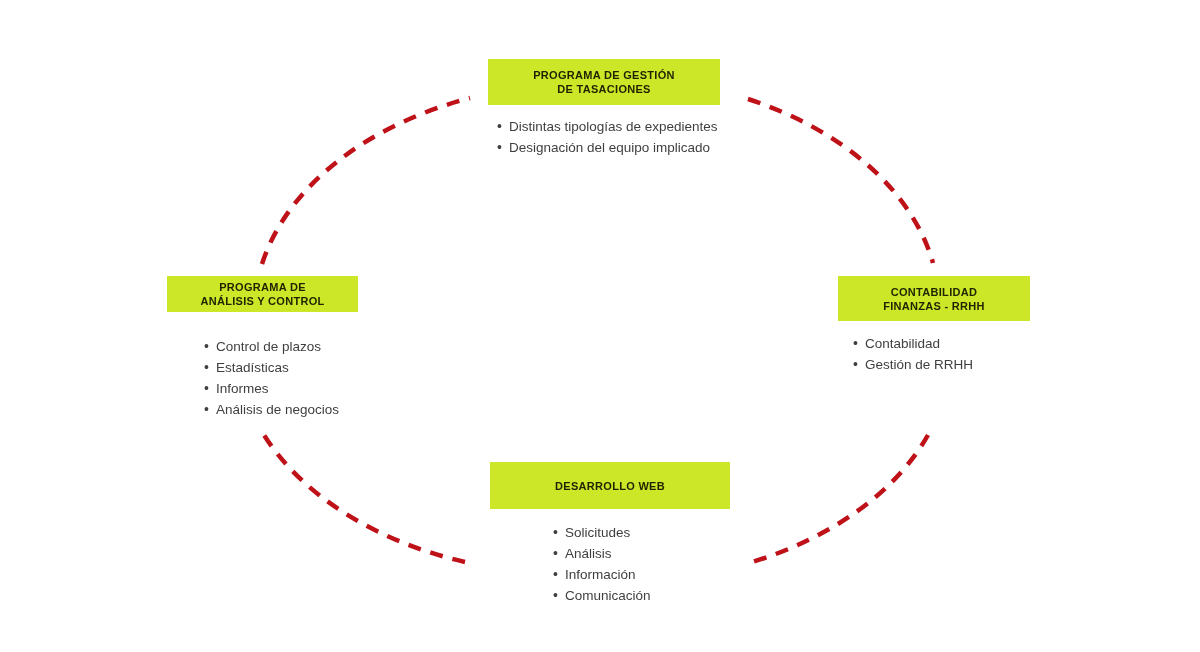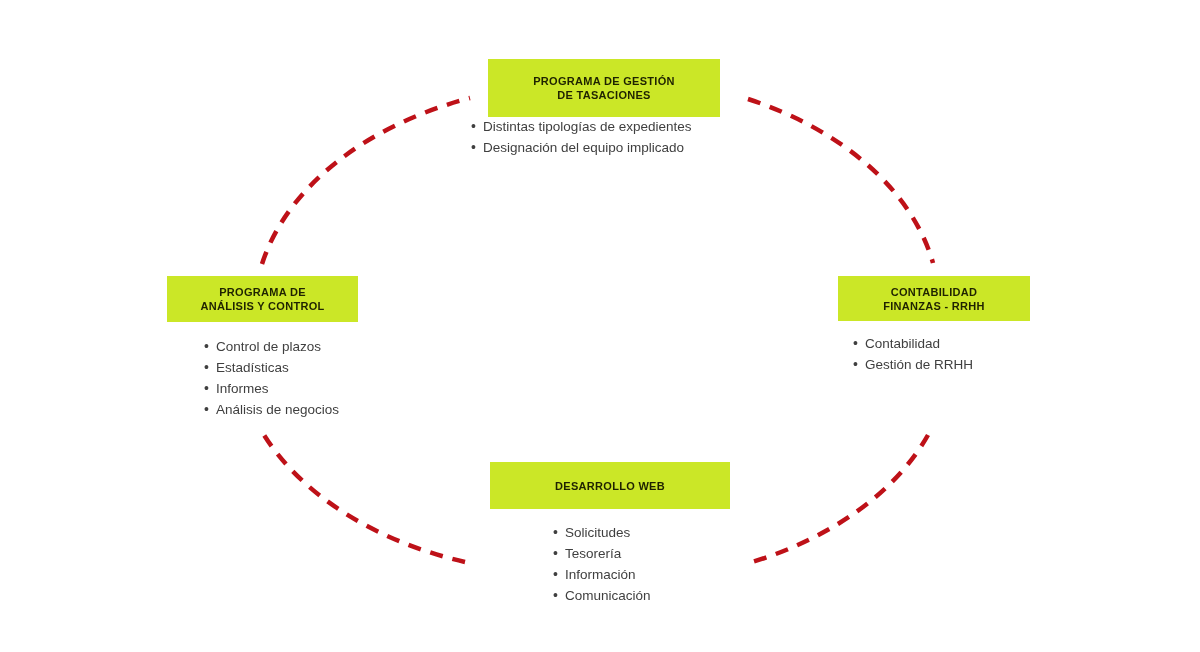--- a/index.html
+++ b/index.html
@@ -59,24 +59,24 @@
     line-height: 21px;
     white-space: nowrap;
   }
   .node-list li::before {
     content: "\2022";
     font-size: 14px;
     margin-right: 7px;
     color: var(--body-text);
   }
   
-  .node-top .node-box  { left: 488px; top: 59px;  width: 232px; height: 58px; }
-  .node-top .node-list { left: 471px; top: 116px; }
+  .node-top .node-box  { left: 488px; top: 59px;  width: 232px; height: 46px; }
+  .node-top .node-list { left: 497px; top: 116px; }
   
-  .node-left .node-box  { left: 167px; top: 276px; width: 191px; height: 46px; }
+  .node-left .node-box  { left: 167px; top: 276px; width: 191px; height: 36px; }
   .node-left .node-list { left: 204px; top: 336px; }
   
   .node-right .node-box  { left: 838px; top: 276px; width: 192px; height: 45px; }
   .node-right .node-list { left: 853px; top: 333px; }
   
   .node-bottom .node-box  { left: 490px; top: 462px; width: 240px; height: 47px; }
   .node-bottom .node-list { left: 553px; top: 522px; }
 </style>
 </head>
 <body>
@@ -116,19 +116,19 @@
     <ul class="node-list">
         <li>Contabilidad</li>
         <li>Gestión de RRHH</li>
       </ul>
   </div>
 
   <div class="node node-bottom">
     <div class="node-box">DESARROLLO WEB</div>
     <ul class="node-list">
         <li>Solicitudes</li>
-        <li>Tesorería</li>
+        <li>Análisis</li>
         <li>Información</li>
         <li>Comunicación</li>
       </ul>
   </div>
 
 </div>
 
 </body></html>

